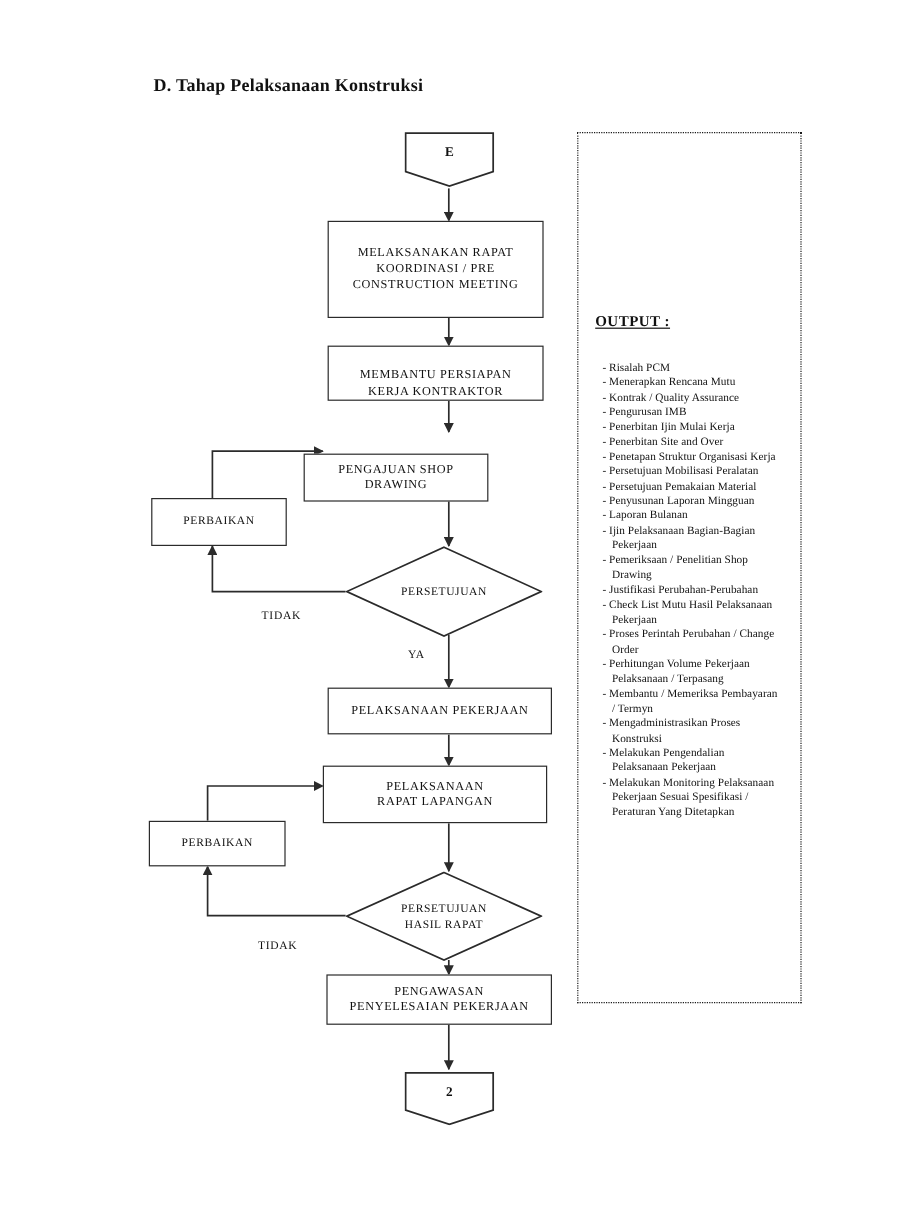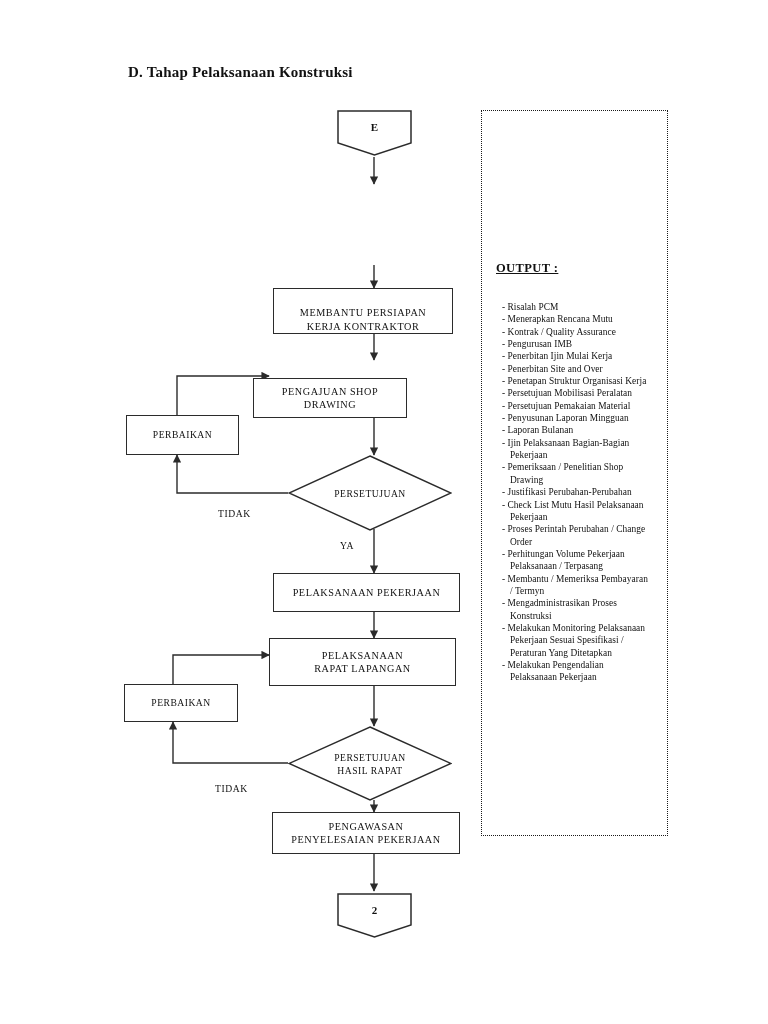--- a/index.html
+++ b/index.html
@@ -209,20 +209,27 @@
     </g>
   </svg>
 
   <div class="pent" style="left:337px; top:110px; width:75px; height:46px;">
     <svg class="pent-shape" viewBox="0 0 75 46" preserveAspectRatio="none">
       <polygon points="1,1 74,1 74,33 37.5,45 1,33" fill="#ffffff" stroke="#2b2b2b" stroke-width="1.5"></polygon>
     </svg>
     <div class="pent-label">E</div>
   </div>
 
+  <div class="node proc" style="left:273px; top:184px; width:180px; height:81px;">
+    <div class="txt">
+      <div>MELAKSANAKAN RAPAT</div>
+      <div>KOORDINASI / PRE</div>
+      <div>CONSTRUCTION MEETING</div>
+    </div>
+  </div>
 
   <div class="node proc" style="left:273px; top:288px; width:180px; height:46px;align-items:flex-end;">
     <div class="txt">
       <div>MEMBANTU PERSIAPAN</div>
       <div>KERJA KONTRAKTOR</div>
     </div>
   </div>
 
   <div class="node proc" style="left:253px; top:360px; width:154px; height:40px;margin-top:18px;">
     <div class="txt">PENGAJUAN SHOP DRAWING</div>
@@ -300,18 +307,18 @@
         <li>- Penyusunan Laporan Mingguan</li>
         <li>- Laporan Bulanan</li>
         <li>- Ijin Pelaksanaan Bagian-Bagian Pekerjaan</li>
         <li>- Pemeriksaan / Penelitian Shop Drawing</li>
         <li>- Justifikasi Perubahan-Perubahan</li>
         <li>- Check List Mutu Hasil Pelaksanaan Pekerjaan</li>
         <li>- Proses Perintah Perubahan / Change Order</li>
         <li>- Perhitungan Volume Pekerjaan Pelaksanaan / Terpasang</li>
         <li>- Membantu / Memeriksa Pembayaran / Termyn</li>
         <li>- Mengadministrasikan Proses Konstruksi</li>
+        <li>- Melakukan Pengendalian Pelaksanaan Pekerjaan</li>
         <li>- Melakukan Monitoring Pelaksanaan Pekerjaan Sesuai Spesifikasi / Peraturan Yang Ditetapkan</li>
-        <li>- Melakukan Pengendalian Pelaksanaan Pekerjaan</li>
       </ul>
   </div>
 
 </div>
 
 </body></html>

